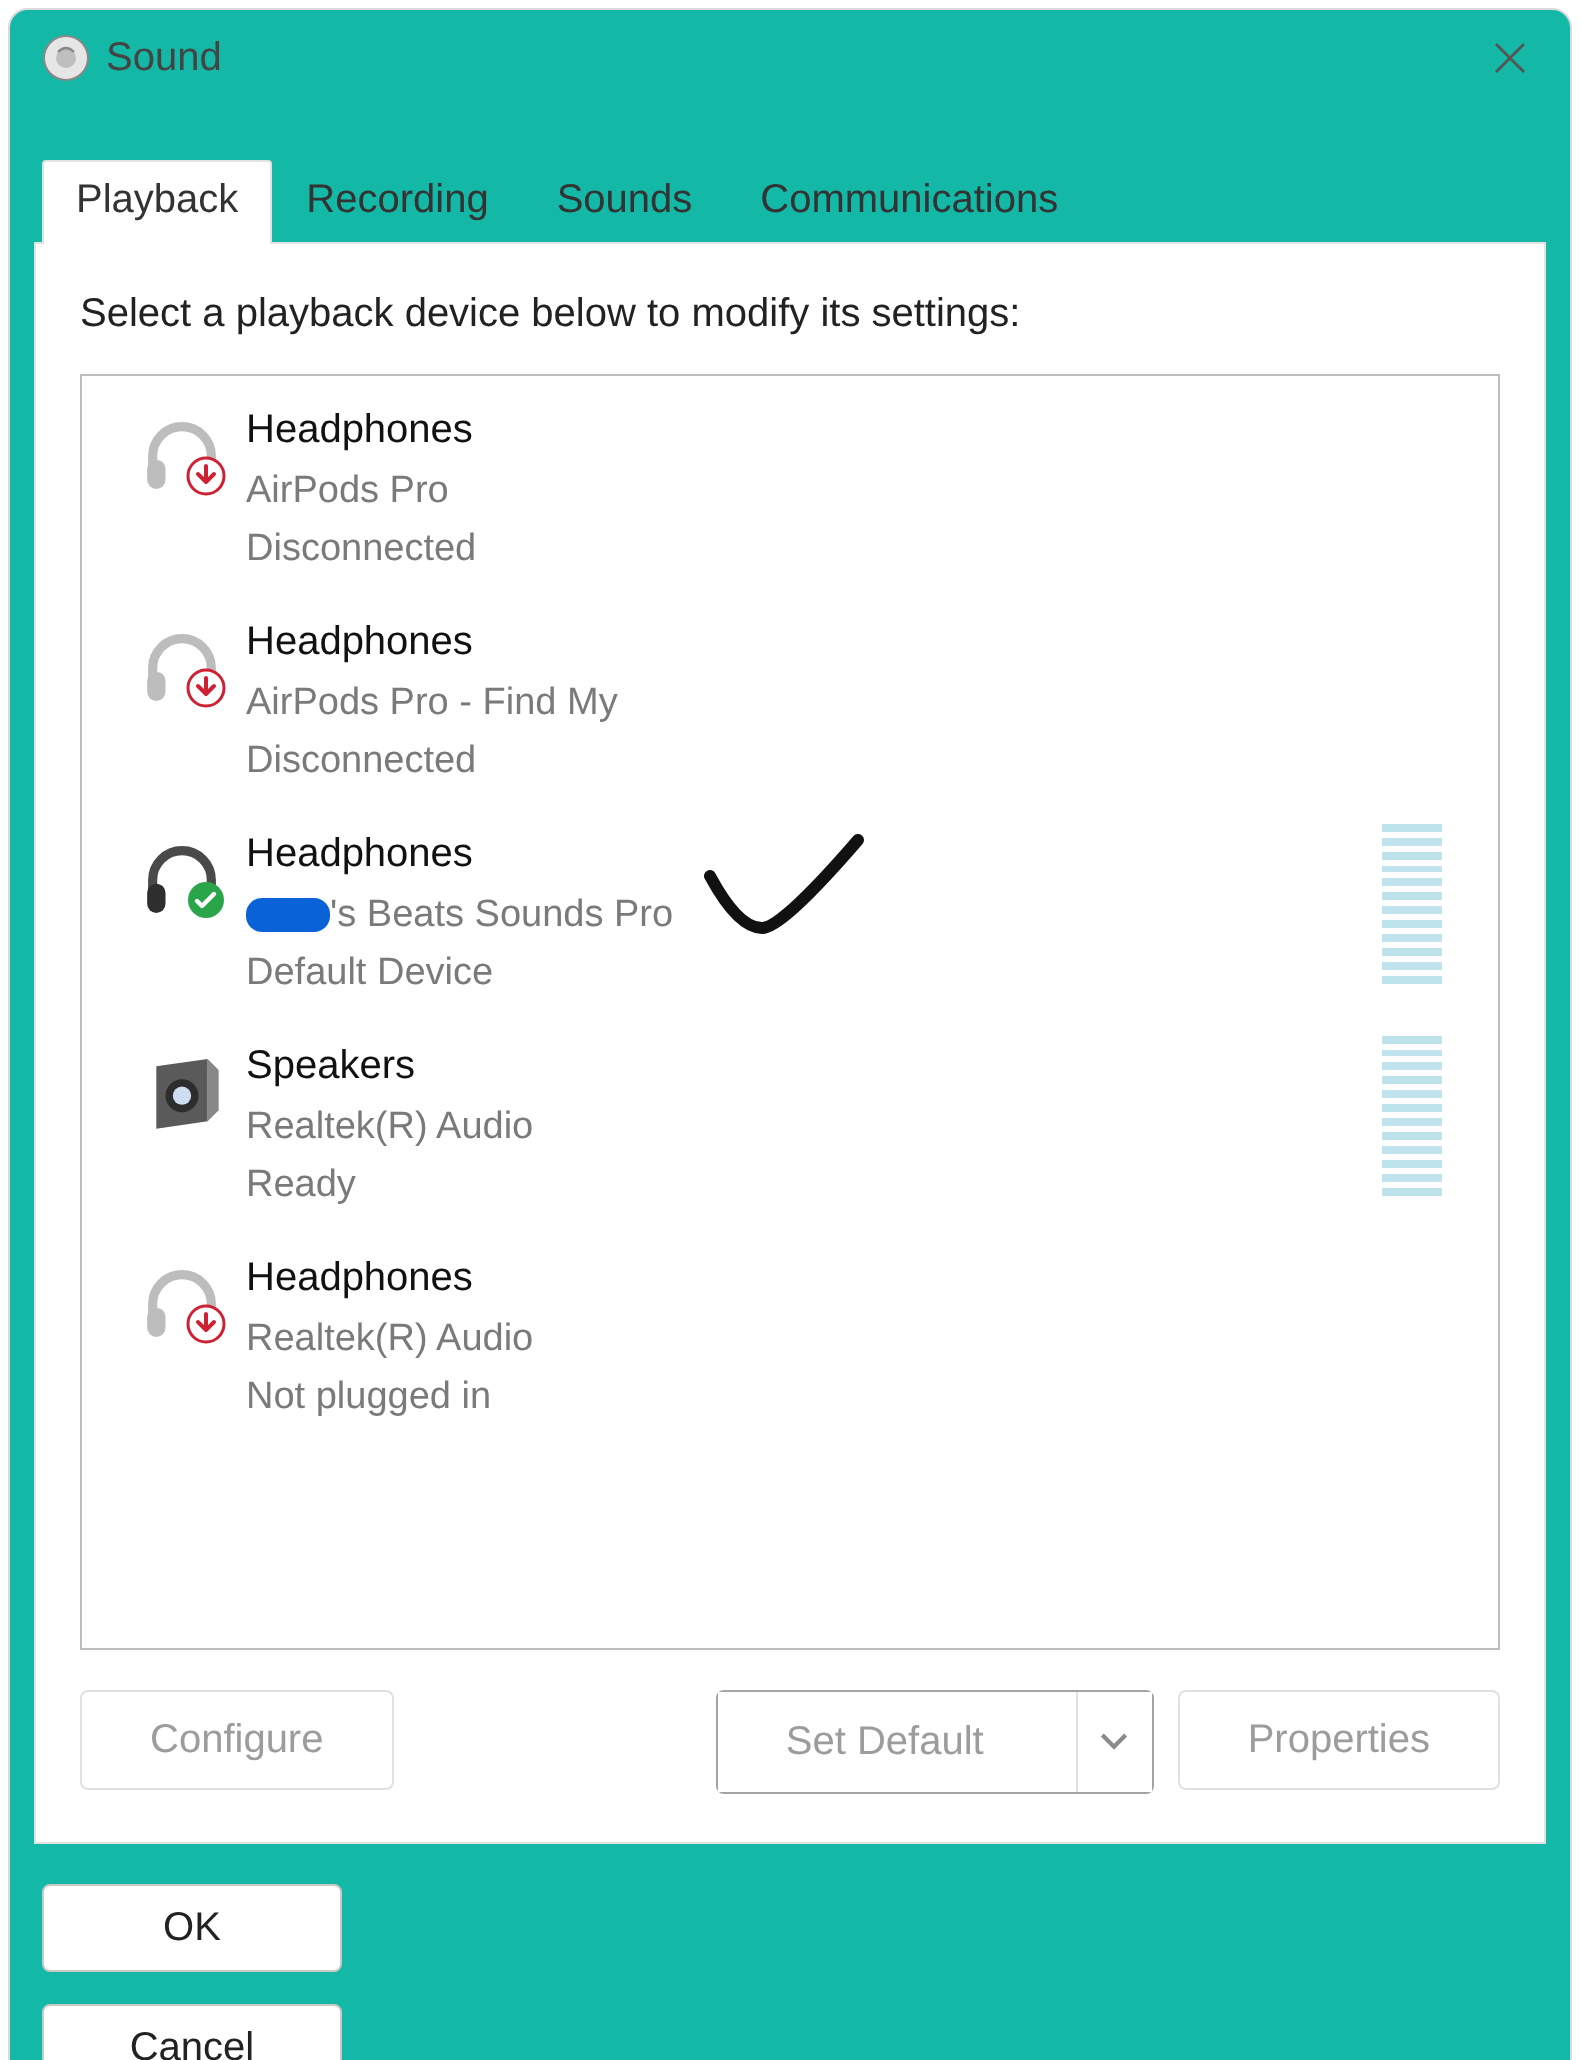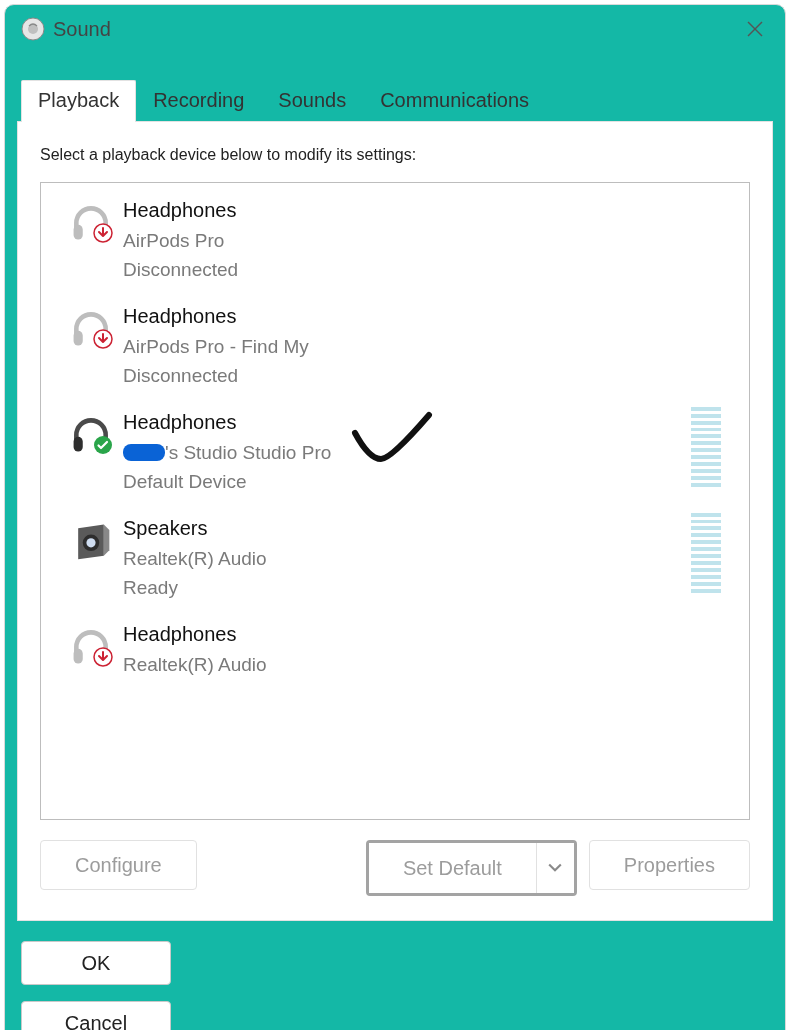--- a/index.html
+++ b/index.html
@@ -62,21 +62,21 @@
     z-index: 2;
   }
   .tab-panel {
     border: 1px solid #e2e2e2;
     margin: 0 12px 0 12px;
     padding: 24px 22px 24px 22px;
     background: #fff;
     position: relative;
   }
   .instruction {
-    font-size: 16px;
+    font-size: 20px;
     color: #222;
     margin-bottom: 18px;
   }
   .device-list {
     border: 1px solid #bdbdbd;
     height: 638px;
     overflow: auto;
     padding: 6px 18px;
     background: #fff;
   }
@@ -148,22 +148,23 @@
     display: inline-flex;
     align-items: center;
     justify-content: center;
   }
   .btn:disabled, .btn[aria-disabled="true"] {
     color: #9c9c9c;
     cursor: default;
   }
   .split-wrap {
     display: flex;
-    border: 3px solid #a3a3a3;
+    border: 1px solid #a3a3a3;
     border-radius: 4px;
+    gap: 12px;
   }
   .split-wrap .btn {
     border: none;
     border-radius: 0;
   }
   .split-wrap .chev {
     border-left: 1px solid #e1e1e1;
     width: 38px;
     padding: 0;
   }
@@ -277,21 +278,21 @@
             <rect x="33" y="26" width="10" height="16" rx="5" fill="#2e2e2e"></rect>
           </svg>
           <svg viewBox="0 0 20 20" width="20" height="20" style="position:absolute;left:28px;top:28px">
             <circle cx="10" cy="10" r="9" fill="#2aa54a"></circle>
             <path d="M5.5 10.5 l2.5 2.5 l6 -6" stroke="#fff" stroke-width="2.2" fill="none" stroke-linecap="round" stroke-linejoin="round"></path>
           </svg>
         </div>
         <div class="device-texts">
           <div class="device-name">Headphones</div>
           <div class="device-sub">
-            <span class="redacted">xxxx</span><span>'s Studio Studio Pro</span>
+            <span class="redacted">xxxx</span><span>'s Beats Sounds Pro</span>
           </div>
           <div class="device-status">Default Device</div>
         </div>
         <div class="level-meter">
           <div class="level-bar"></div>
             <div class="level-bar"></div>
             <div class="level-bar"></div>
             <div class="level-bar"></div>
             <div class="level-bar"></div>
             <div class="level-bar"></div>
@@ -346,20 +347,21 @@
             <rect x="33" y="26" width="10" height="16" rx="5" fill="#bdbdbd"></rect>
           </svg>
           <svg viewBox="0 0 20 20" width="20" height="20" style="position:absolute;left:28px;top:28px">
             <circle cx="10" cy="10" r="9" fill="#fff" stroke="#c23" stroke-width="1.5"></circle>
             <path d="M10 5 v7 M6 9 l4 4 l4 -4" stroke="#c23" stroke-width="2" fill="none" stroke-linecap="round" stroke-linejoin="round"></path>
           </svg>
         </div>
         <div class="device-texts">
           <div class="device-name">Headphones</div>
           <div class="device-sub">Realtek(R) Audio</div>
+          <div class="device-status">Not plugged in</div>
         </div>
       </div>
 
     </div>
 
     <div class="panel-buttons">
       <button class="btn" aria-disabled="true">Configure</button>
       <div class="spacer"></div>
       <div class="split-wrap">
         <button class="btn" aria-disabled="true">Set Default</button>

